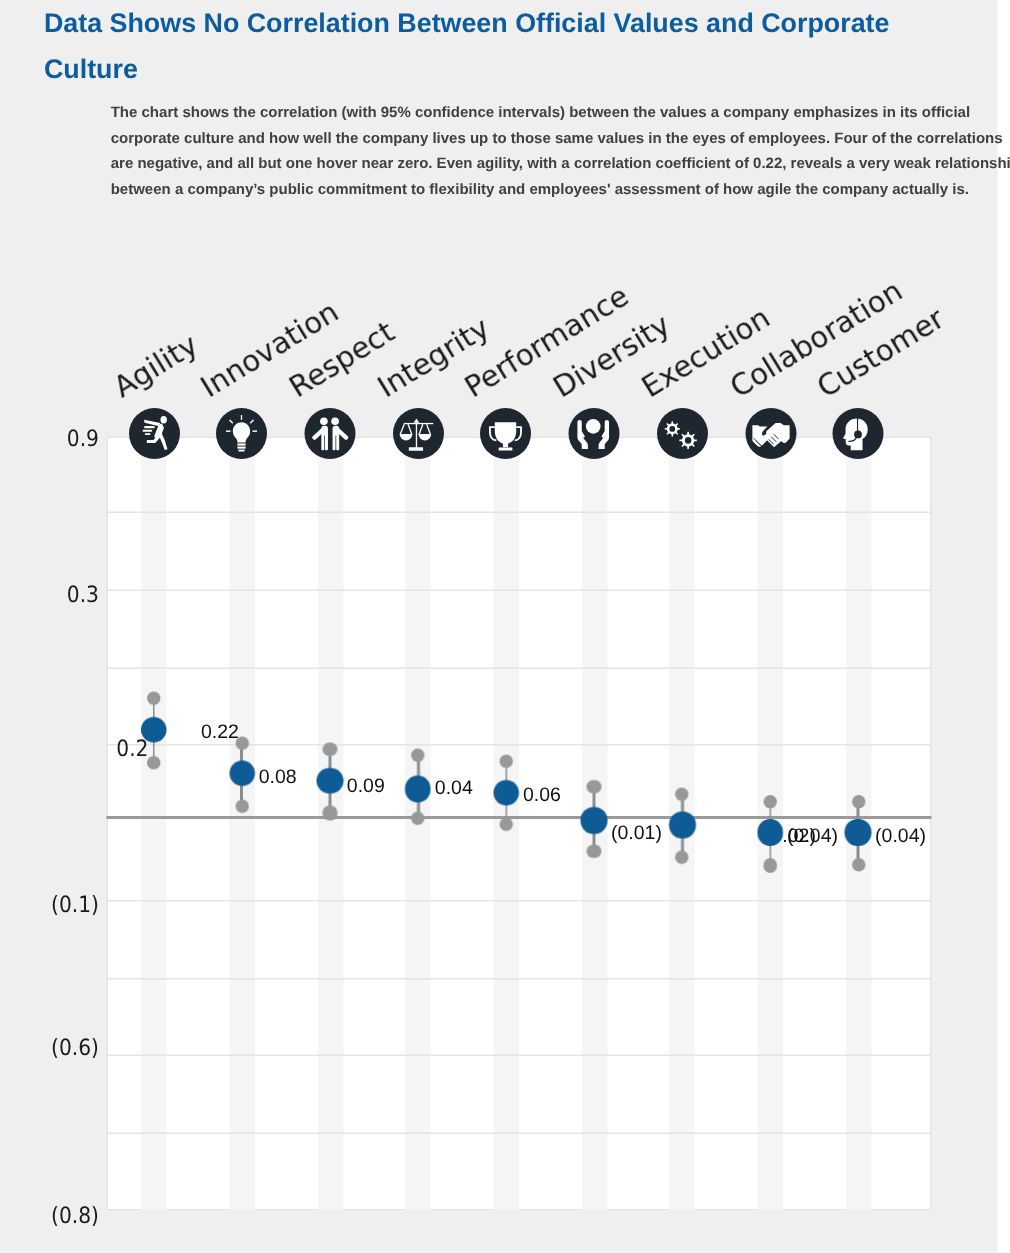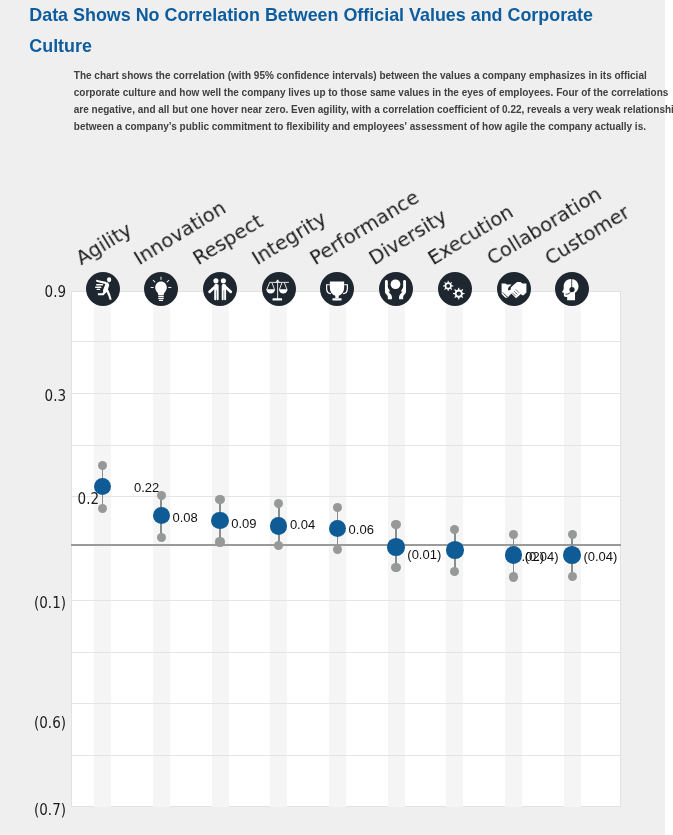--- a/index.html
+++ b/index.html
@@ -60,25 +60,25 @@
     </div>
     <div class="ytick-wrap" style="top: 389.8px;">
       <div class="ytick">0.3</div>
     </div>
     <div class="ytick-wrap" style="top: 493.3px; padding-left: 33px;">
       <div class="ytick">0.2</div>
     </div>
     <div class="ytick-wrap" style="top: 596.8px;">
       <div class="ytick">(0.1)</div>
     </div>
-    <div class="ytick-wrap" style="top: 717px;">
+    <div class="ytick-wrap" style="top: 692px;">
       <div class="ytick">(0.6)</div>
     </div>
     <div class="ytick-wrap" style="top: 803.8px;">
-      <div class="ytick">(0.7)</div>
+      <div class="ytick">(0.8)</div>
     </div>
     <div class="cat-icon" style="left: 85.6px; top: 272px;">
       <svg width="34" height="34" viewBox="0 0 100 100" fill="#ffffff">
         <ellipse cx="68" cy="23" rx="6.3" ry="7.2"></ellipse>
         <path d="M29.5 23 L30.5 29 L59 36 L61 29.5 Z"></path>
         <path d="M64.5 30.5 C60 31.5 57.5 34.5 56 38.5 L50.5 52.5 C49.5 55 49.8 57 51 59 L48 62.5 L35 62.5 L35 68.5 L51.5 68.5 L60.5 58.5 L65.5 70 L70 82.5 L75.5 80.8 L70.5 64 L64.5 50.5 L68.5 38.5 Z"></path>
         <rect x="29.5" y="35.5" width="21" height="4.4" rx="2.2"></rect>
         <rect x="26.5" y="42.5" width="19" height="4.2" rx="2.1"></rect>
         <rect x="31" y="49.5" width="11" height="3.4" rx="1.7"></rect>
       </svg>

